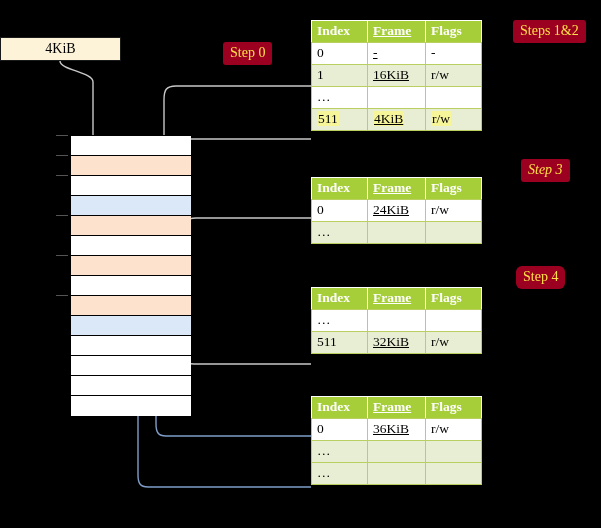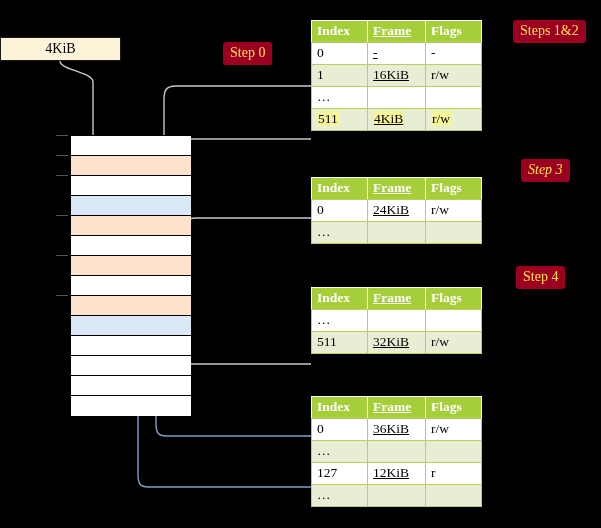--- a/index.html
+++ b/index.html
@@ -181,21 +181,21 @@
       <div class="memtick" style="left: 56px; top: 175px;"></div>
       <div class="memtick" style="left: 56px; top: 215px;"></div>
       <div class="memtick" style="left: 56px; top: 255px;"></div>
       <div class="memtick" style="left: 56px; top: 295px;"></div>
     </div>
 
   <div id="badges">
       <div class="step-badge" style="left: 513px; top: 20px;">Steps 1&amp;2</div>
       <div class="step-badge" style="left: 192px; top: 42px; margin-left: 31px;">Step 0</div>
       <div class="step-badge" style="left: 521px; top: 159px; font-style: italic;">Step 3</div>
-      <div class="step-badge" style="left: 516px; top: 266px;">Step 4</div>
+      <div class="step-badge" style="left: 516px; top: 266px; border-radius: 6px;">Step 4</div>
     </div>
 
   <div id="tables">
       <table class="ptable" style="left: 311px; top: 20px;">
         <thead>
           <tr>
             <th class="c-index">Index</th>
             <th class="c-frame">Frame</th>
             <th class="c-flags">Flags</th>
           </tr>
@@ -277,25 +277,20 @@
           <tr class="plain">
             <td class="c-index">0</td>
             <td class="c-frame">36KiB</td>
             <td class="c-flags">r/w</td>
           </tr>
           <tr class="alt">
             <td class="c-index"><span class="ell">…</span></td>
             <td class="c-frame"></td>
             <td class="c-flags"></td>
           </tr>
-          <tr class="plain">
-            <td class="c-index">127</td>
-            <td class="c-frame">12KiB</td>
-            <td class="c-flags">r</td>
-          </tr>
           <tr class="alt">
             <td class="c-index"><span class="ell">…</span></td>
             <td class="c-frame"></td>
             <td class="c-flags"></td>
           </tr>
         </tbody>
       </table>
     </div>
 
 </div>

